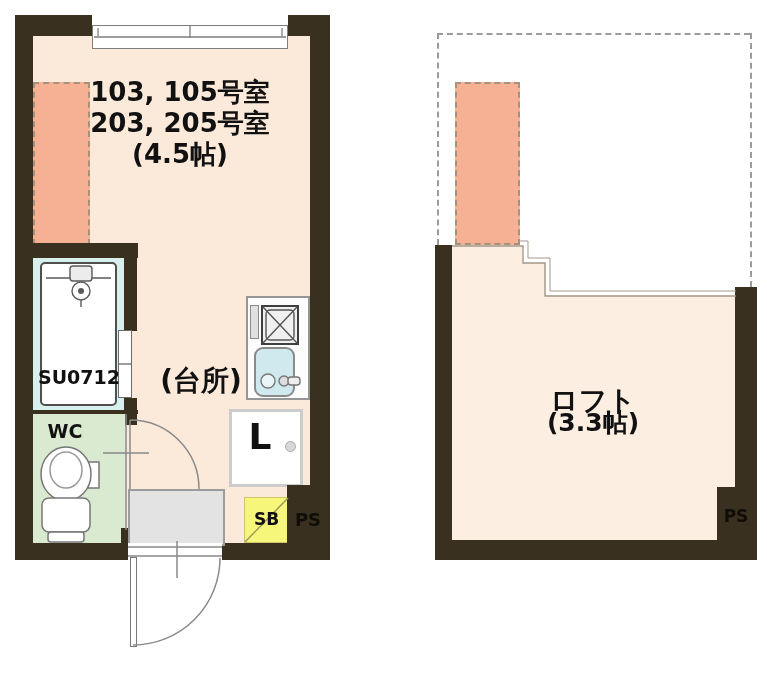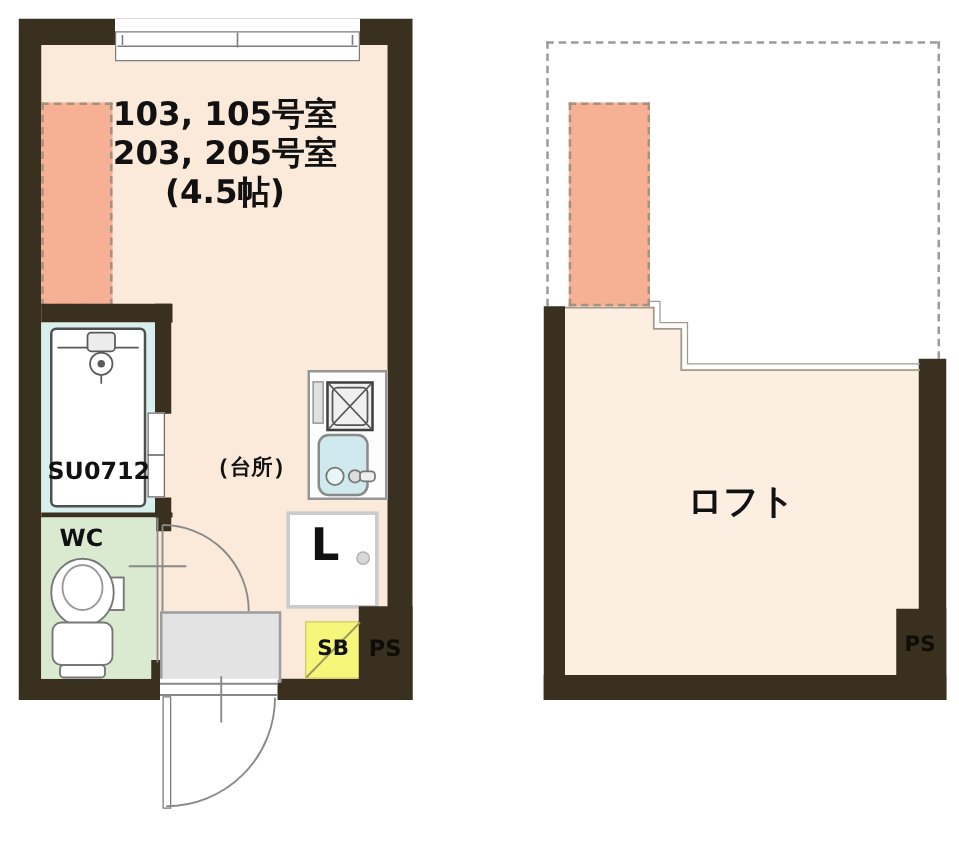--- a/index.html
+++ b/index.html
@@ -147,21 +147,22 @@
   </svg>
 
   <div class="txt z50" style="left:35px;top:77px;width:290px;font-size:26px;line-height:31px;">
     <div>103, 105号室</div>
     <div>203, 205号室</div>
     <div>(4.5帖)</div>
   </div>
 
   <div class="txt z50" style="left:38px;top:366px;width:80px;font-size:19px;text-align:right;">SU0712</div>
   <div class="txt z50" style="left:44px;top:420px;width:42px;font-size:19px;">WC</div>
-  <div class="txt z50" style="left:158px;top:362px;width:86px;font-size:17px;font-family:Liberation Mono, monospace;">(台所)</div>
+  <div class="txt z50" style="left:158px;top:362px;width:86px;font-size:28px;">(台所)</div>
   <div class="txt z50" style="left:240px;top:416px;width:40px;font-size:36px;">L</div>
   <div class="txt z50" style="left:244px;top:509px;width:45px;font-size:17px;">SB</div>
   <div class="txt z50" style="left:288px;top:509px;width:40px;font-size:18px;color:#0f0d08;">PS</div>
 
   <div class="txt z50" style="left:480px;top:382px;width:226px;font-size:28px;">ロフト</div>
+  <div class="txt z50" style="left:480px;top:406px;width:226px;font-size:25px;">(3.3帖)</div>
   <div class="txt z50" style="left:716px;top:506px;width:40px;font-size:17px;color:#0f0d08;">PS</div>
 
 </div>
 
 </body></html>

